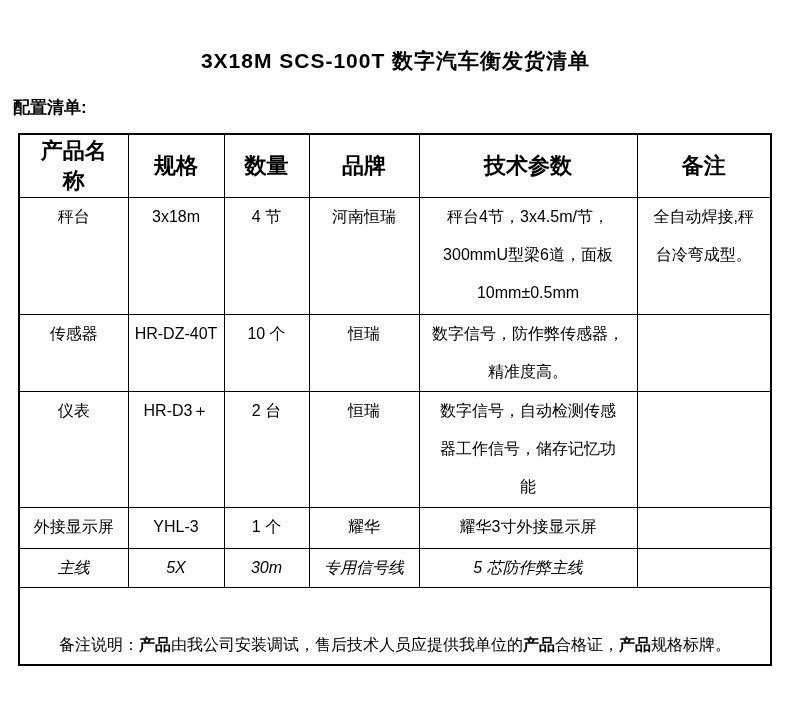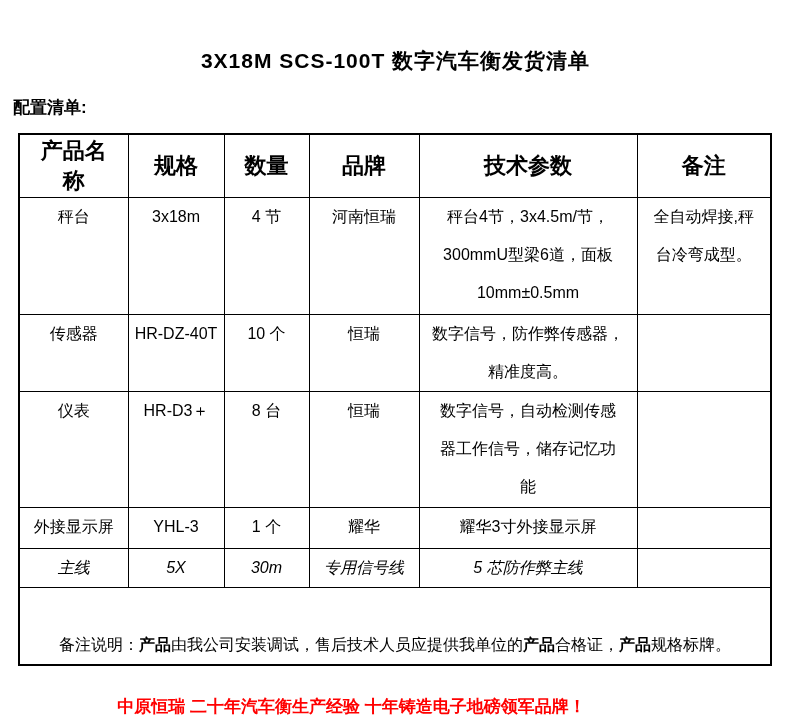--- a/index.html
+++ b/index.html
@@ -125,21 +125,21 @@
       <td>10 个</td>
       <td>恒瑞</td>
       <td>数字信号，防作弊传感器，
 精准度高。</td>
       <td></td>
     </tr>
 
     <tr class="row-3">
       <td>仪表</td>
       <td>HR-D3＋</td>
-      <td>8 台</td>
+      <td>2 台</td>
       <td>恒瑞</td>
       <td>数字信号，自动检测传感
 器工作信号，储存记忆功
 能</td>
       <td></td>
     </tr>
 
 
     <tr class="row-5">
       <td>外接显示屏</td>
@@ -160,15 +160,14 @@
     </tr>
 
     <tr class="remark-row">
       <td class="remark-cell" colspan="6">
         <span><span>备注说明：</span><span style="font-weight: bold;">产品</span><span>由我公司安装调试，售后技术人员应提供我单位的</span><span style="font-weight: bold;">产品</span><span>合格证，</span><span style="font-weight: bold;">产品</span><span>规格标牌。</span></span>
       </td>
     </tr>
   </tbody>
     </table>
 
-  <div class="slogan" style="color: rgb(255, 0, 0);">中原恒瑞 二十年汽车衡生产经验 十年铸造电子地磅领军品牌！</div>
 
 </div>
 
 </body></html>

